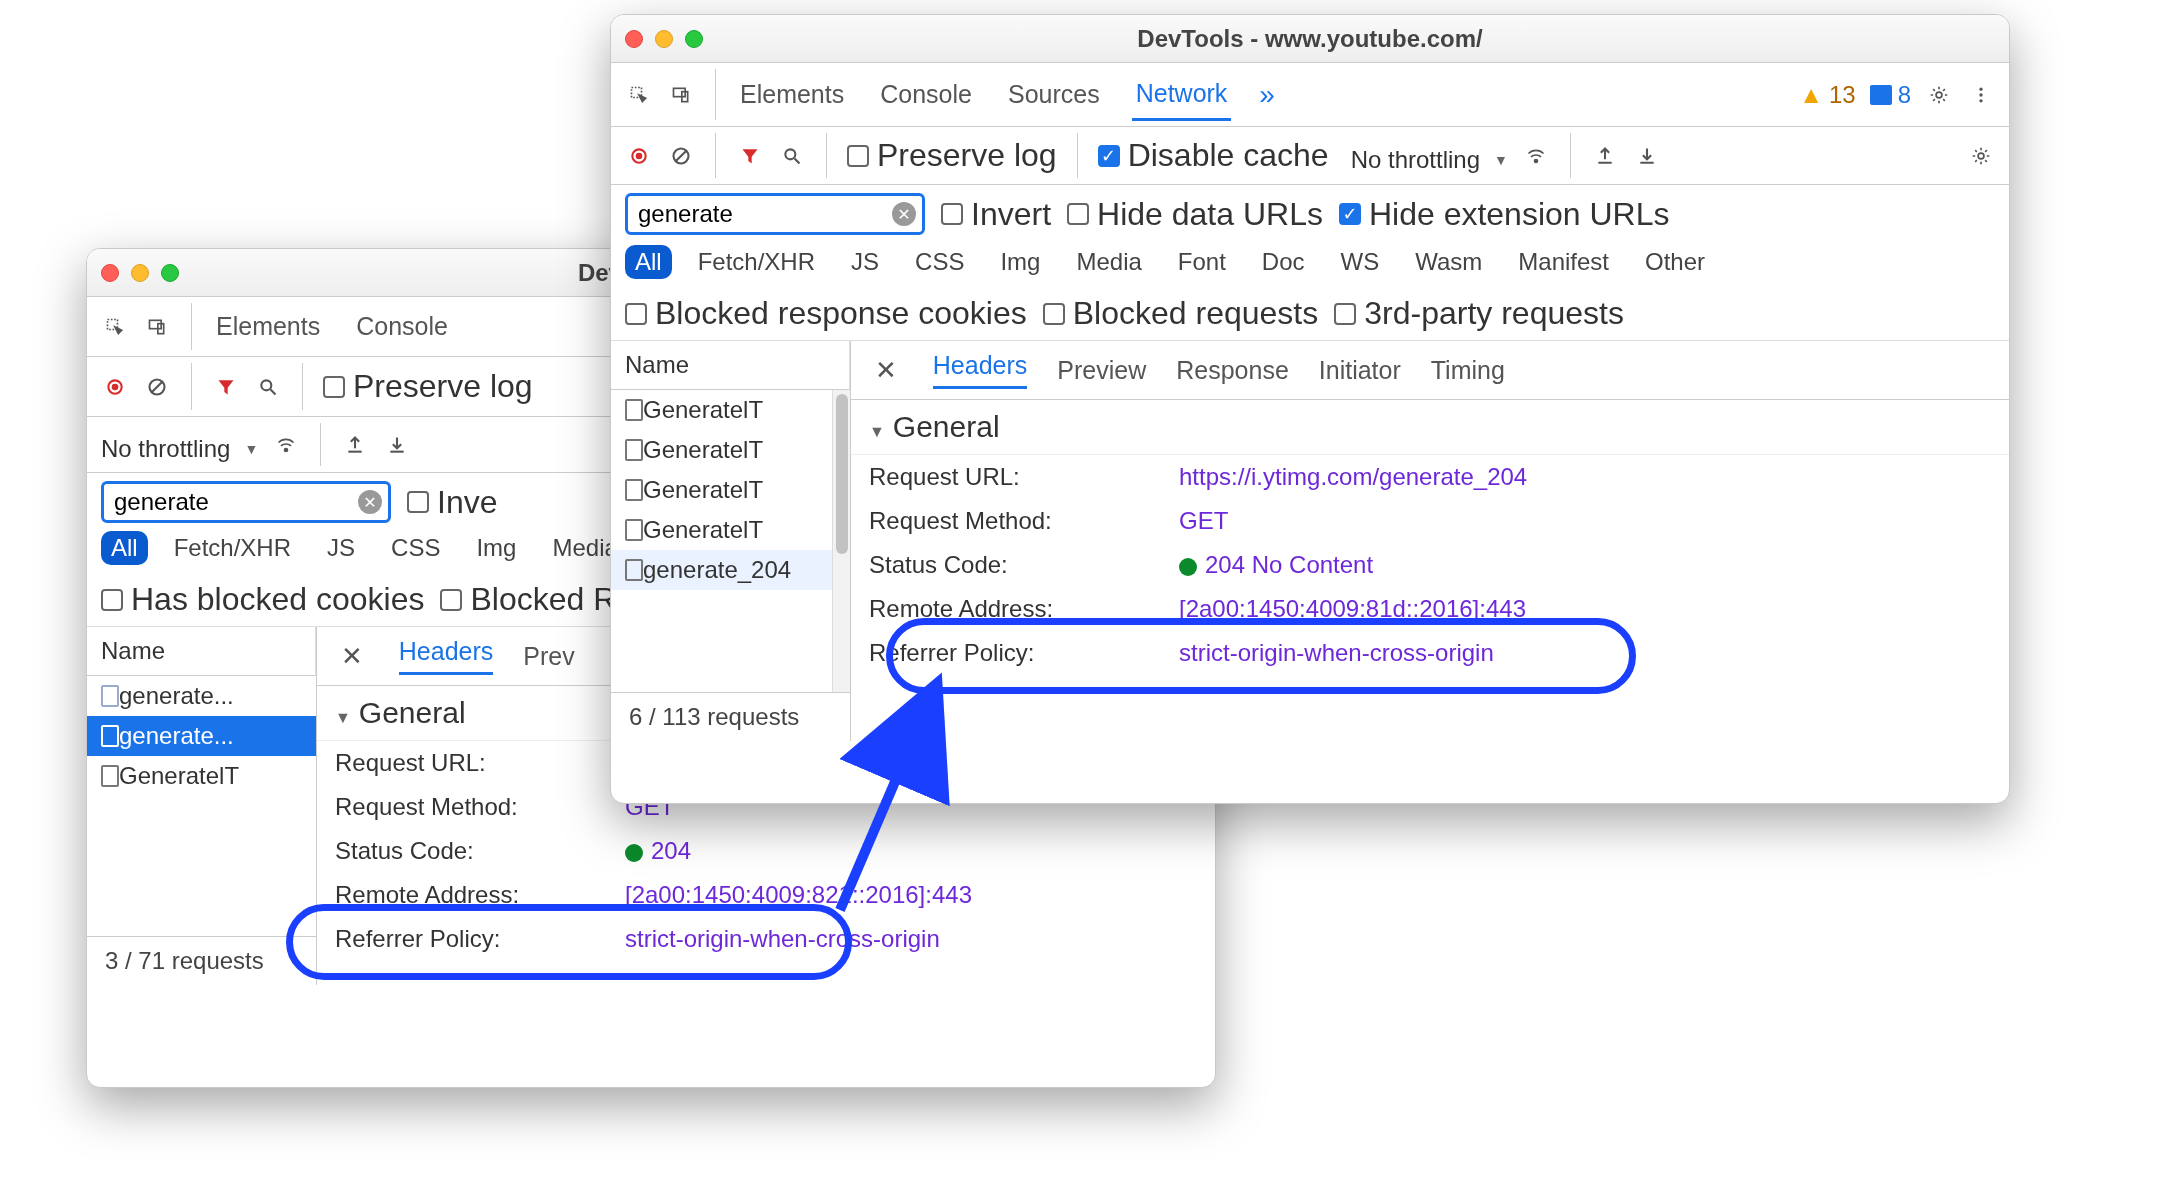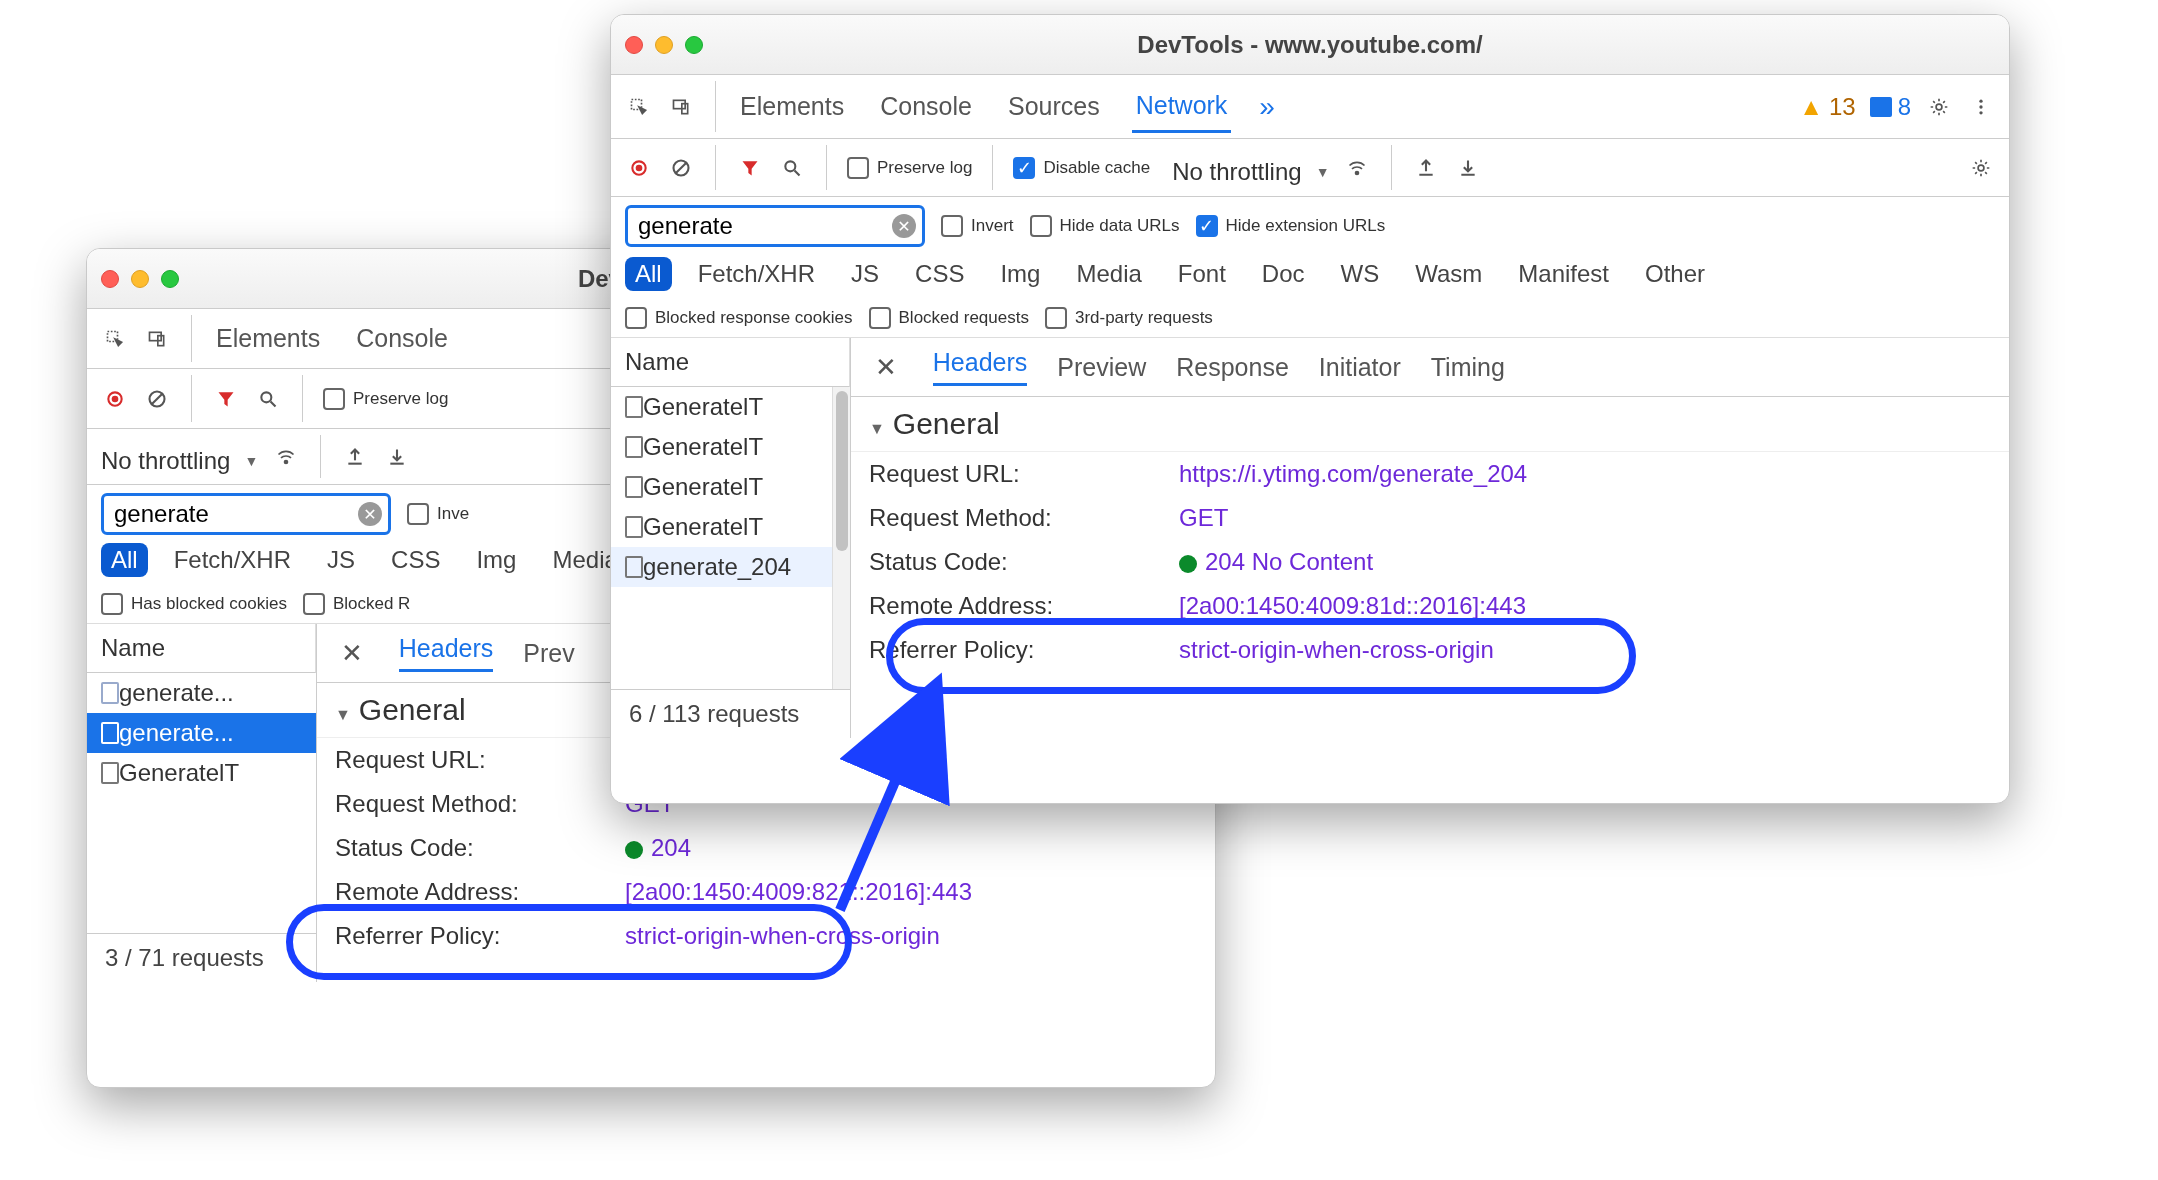--- a/index.html
+++ b/index.html
@@ -14,21 +14,21 @@
   }
   .window {
     position: absolute;
     background: #fff;
     border-radius: 14px;
     box-shadow: 0 18px 50px rgba(0,0,0,0.35);
     overflow: hidden;
     border: 1px solid #c9c9c9;
   }
   .titlebar {
-    height: 60px;
+    height: 48px;
     display: flex;
     align-items: center;
     padding: 0 14px;
     background: linear-gradient(#fafafa,#eee);
     border-bottom: 1px solid #ccc;
     position: relative;
   }
   .traffic { display: flex; gap: 12px; }
   .dot { width: 18px; height: 18px; border-radius: 50%; }
   .dot.red { background: #ff5f57; border:1px solid #e14942; }
@@ -45,23 +45,23 @@
   .tab { padding: 10px 4px; cursor:pointer; }
   .tab.active { color:#1a73e8; border-bottom:3px solid #1a73e8; }
 
   .icon { display:inline-flex; width:28px; height:28px; align-items:center; justify-content:center; }
   .icon svg { width:100%; height:100%; }
 
   .btn-icon { cursor:pointer; padding:4px; border-radius:4px; }
 
   .chip-row { display:flex; flex-wrap:wrap; align-items:center; gap:10px 16px; padding:8px 14px; border-bottom:1px solid #ddd; font-size:24px; }
   .chip { padding:3px 10px; border-radius:10px; color:#444; cursor:pointer; }
-  .chip.active { background:#0a5ad0; color:#fff;border-radius:8px; }
-
-  .checkbox { display:inline-flex; align-items:center; gap:8px; font-size:17px; color:#333; }
+  .chip.active { background:#0a5ad0; color:#fff; }
+
+  .checkbox { display:inline-flex; align-items:center; gap:8px; font-size:32px; color:#333; }
   .cb-box { width:22px; height:22px; border:2px solid #666; border-radius:4px; display:inline-flex; align-items:center; justify-content:center; }
   .cb-box.checked { background:#1a73e8; border-color:#1a73e8; }
   .cb-box.checked::after { content:"✓"; color:#fff; font-size:18px; line-height:1; }
 
   .filter-input { border:3px solid #1a73e8; border-radius:6px; padding:4px 34px 4px 10px; width:290px; position:relative; }
   .filter-input input { border:none; outline:none; font-size:24px; width:100%; background:transparent; }
   .clear-x { position:absolute; right:6px; top:50%; transform:translateY(-50%); width:24px; height:24px; background:#999; border-radius:50%; display:flex; align-items:center; justify-content:center; color:#fff; font-size:16px; }
   .net-header { padding:10px 14px; border-right:1px solid #ddd; font-weight:400; color:#333; }
 
   .split { display:flex; height:100%; }

